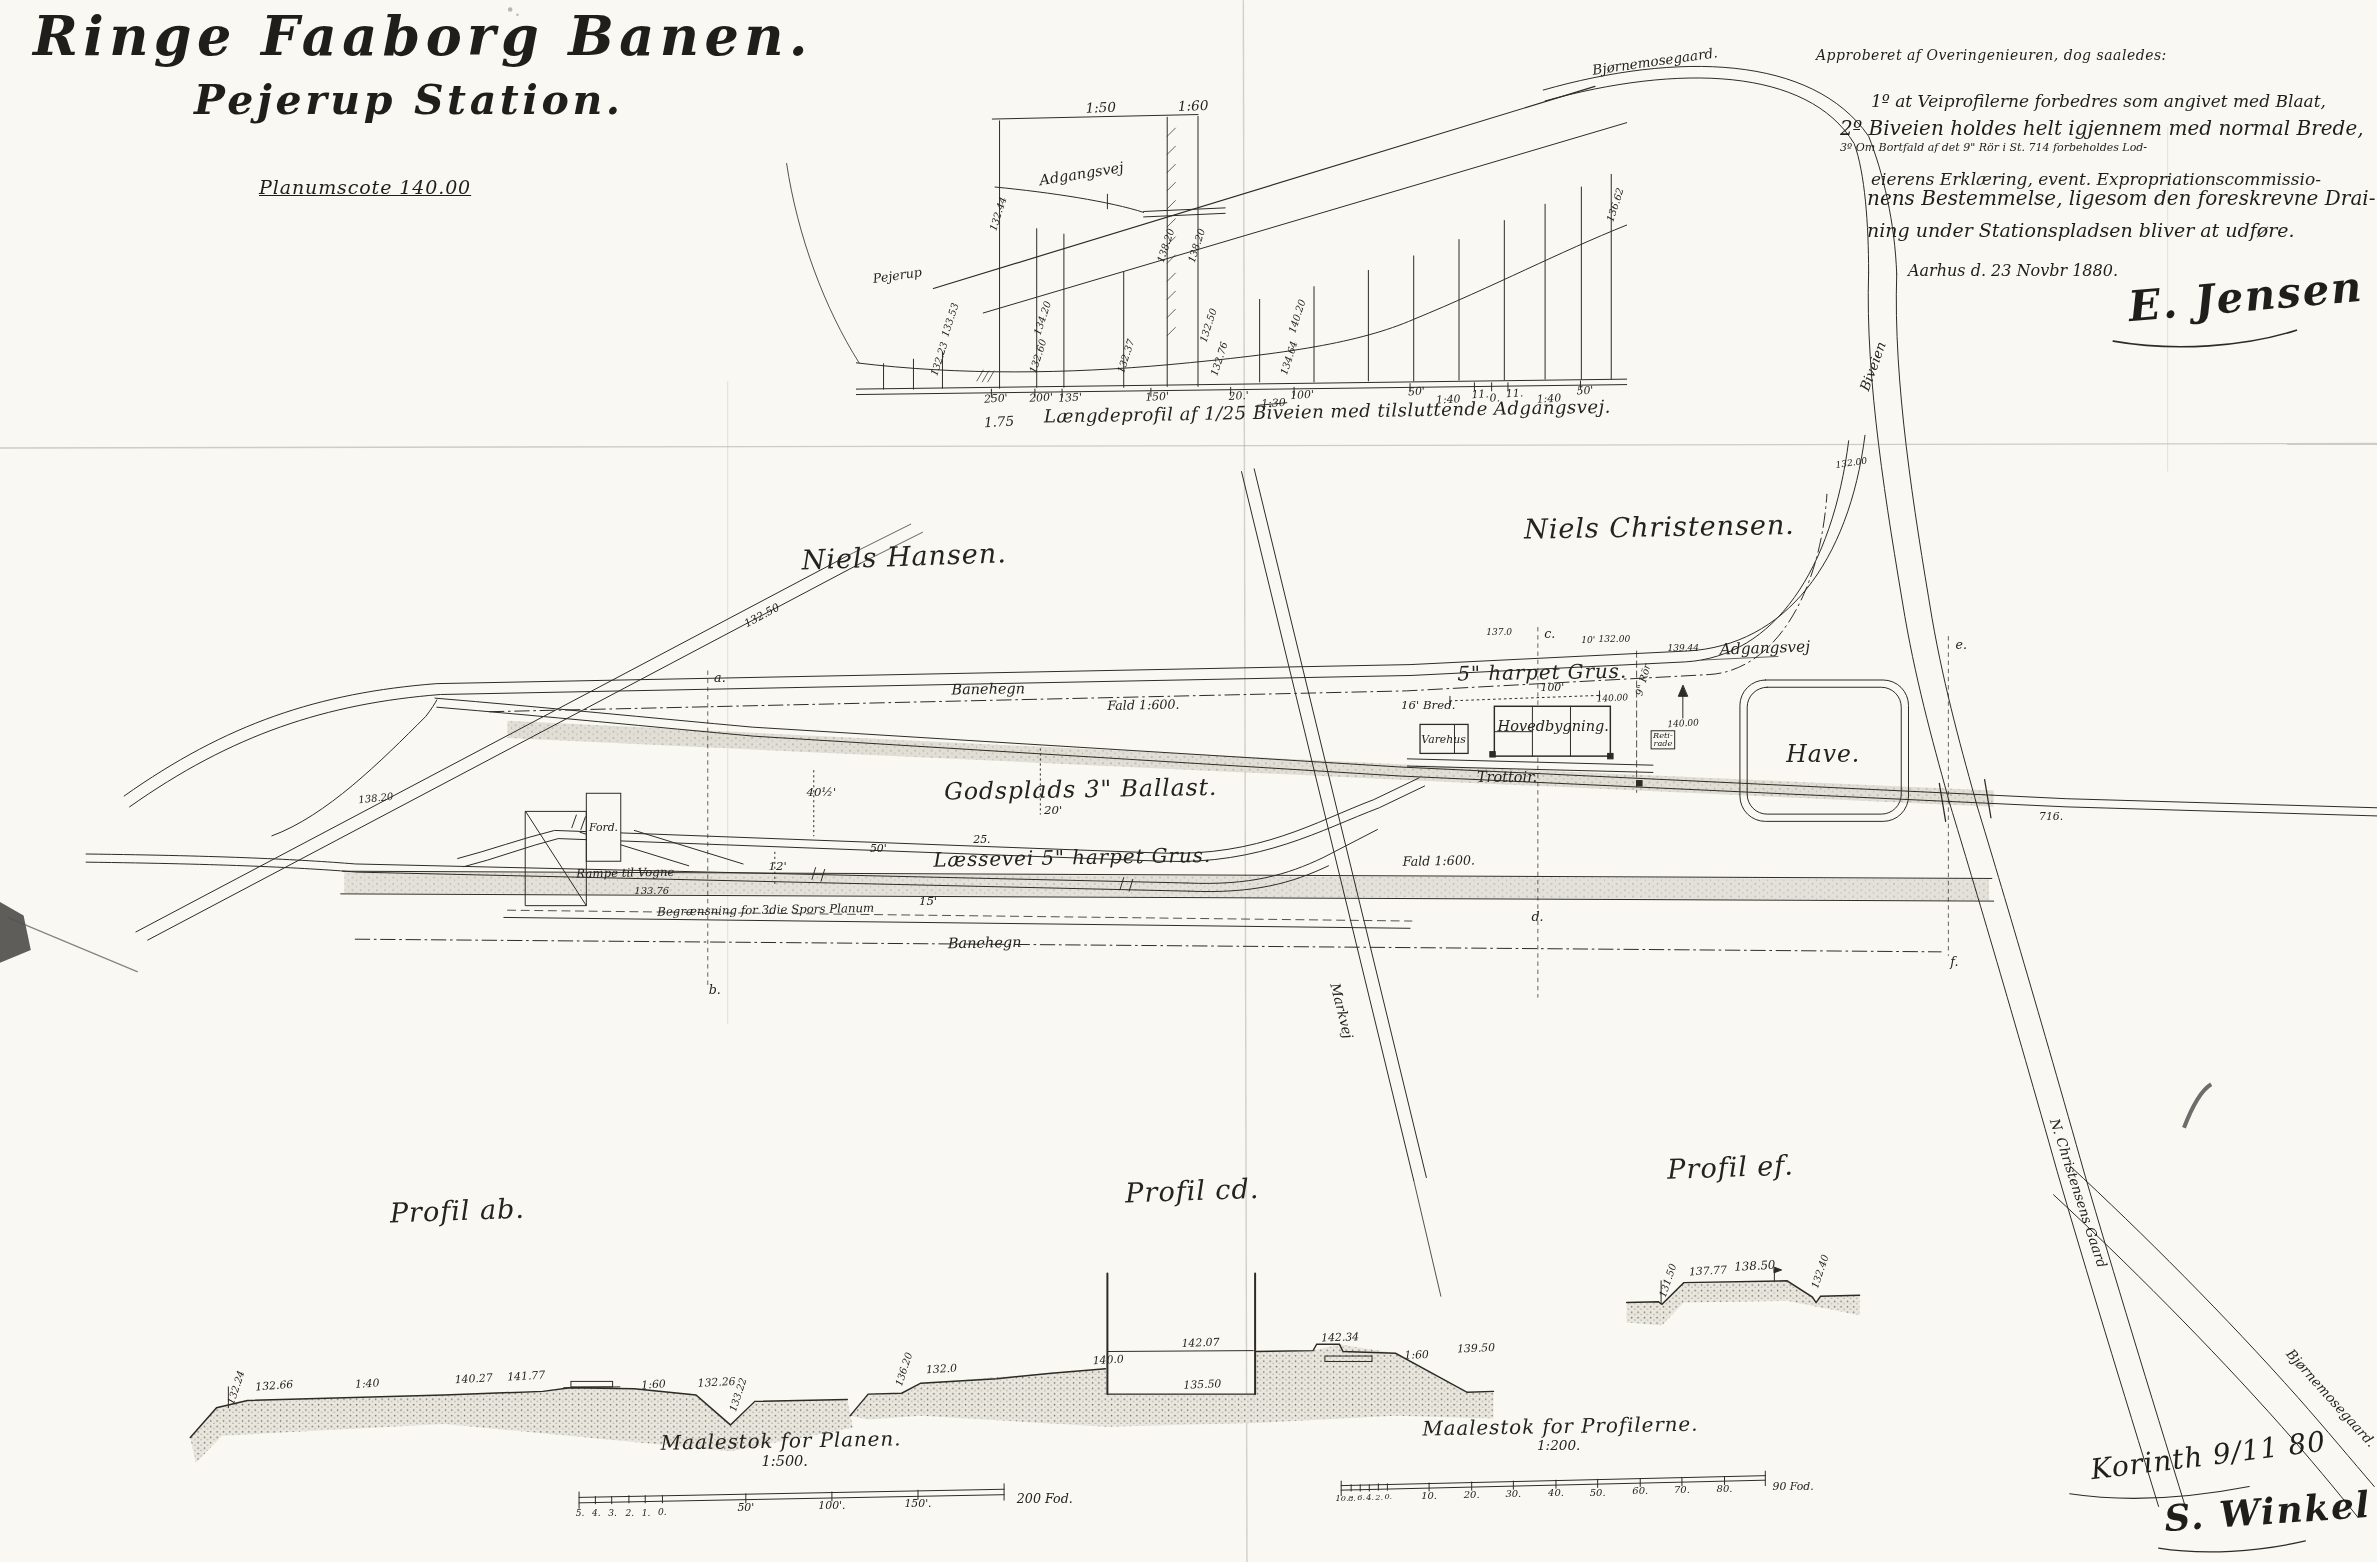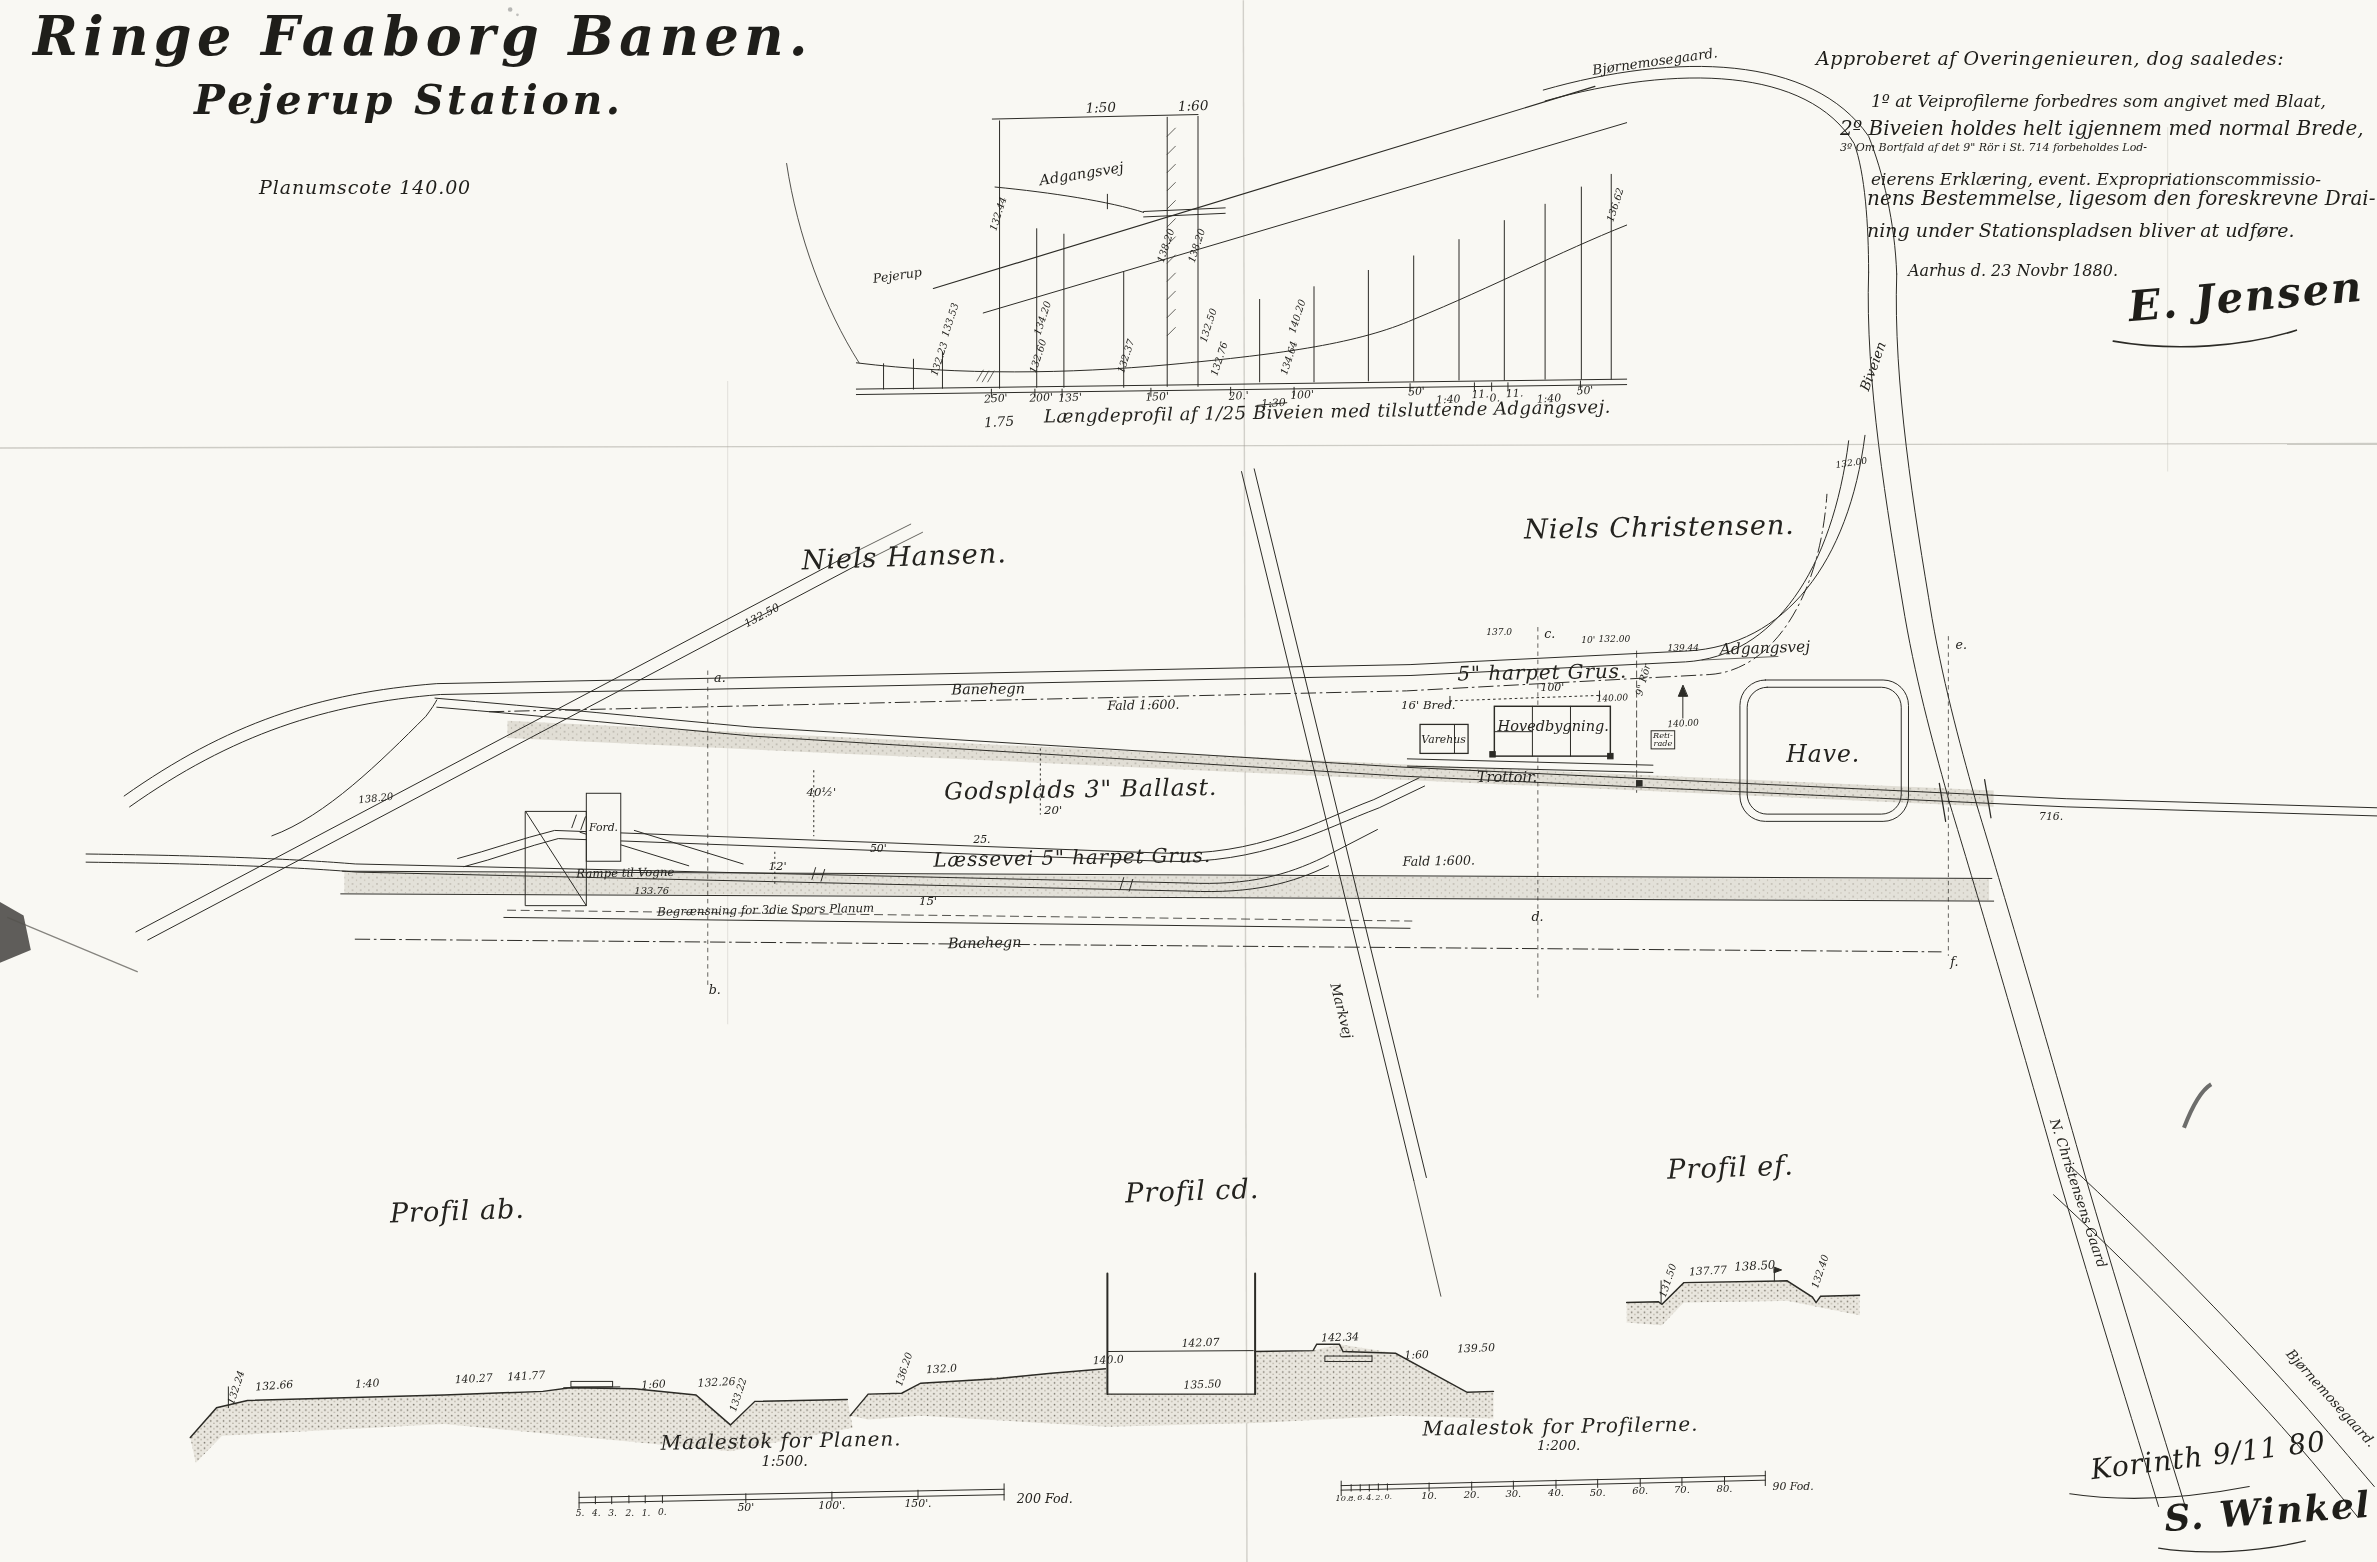--- a/index.html
+++ b/index.html
@@ -5,22 +5,22 @@
   html,body{margin:0;padding:0;background:#d8d7d2;}
   #sheet{position:relative;width:2377px;height:1563px;background:#f9f8f3;overflow:hidden;}
   svg{position:absolute;left:0;top:0;}
   .lines{stroke:#2c2b26;fill:none;stroke-width:1.1;stroke-linecap:round;}
   .hand{font-family:"DejaVu Serif",serif;font-style:italic;fill:#24231f;}
   .big{letter-spacing:1px;}
   .cap{letter-spacing:.5px;}
   .htxt{position:absolute;font-family:"DejaVu Serif",serif;font-style:italic;color:#1f1e1a;white-space:nowrap;}
   .title{left:33px;top:3.6px;font-size:54px;font-weight:700;letter-spacing:5.4px;}
   .subtitle{left:194px;top:76px;font-size:41px;font-weight:600;letter-spacing:3.6px;}
-  .datum{left:259px;top:176px;font-size:19px;letter-spacing:0.9px;}
-  .ap-head{left:1816px;top:47px;font-size:19px;letter-spacing:0.5px;}
+  .datum{left:259px;top:176px;font-size:19px;letter-spacing:0.9px;text-decoration:underline;}
+  .ap-head{left:1816px;top:47px;font-size:14px;letter-spacing:0.5px;}
   .ap-i1{left:1840px;top:91px;font-size:17px;margin-left:31px;}
   .ap-i2{left:1840px;top:116px;font-size:20px;}
   .ap-i3{left:1840px;top:141px;font-size:11px;}
   .ap-c1{left:1871px;top:169px;font-size:17px;}
   .ap-c2{left:1867px;top:186px;font-size:20px;}
   .ap-c3{left:1867px;top:219px;font-size:19px;}
   .ap-date{left:1908px;top:261px;font-size:16px;}
   .ap-sig{left:2128px;top:272px;font-size:42px;font-weight:600;transform:rotate(-5deg);letter-spacing:1.8px;}
   .so-date{left:2090px;top:1439px;font-size:28px;transform:rotate(-7deg);letter-spacing:0.9px;}
   .so-name{left:2164px;top:1490px;font-size:36px;font-weight:600;transform:rotate(-4deg);letter-spacing:1.8px;}

